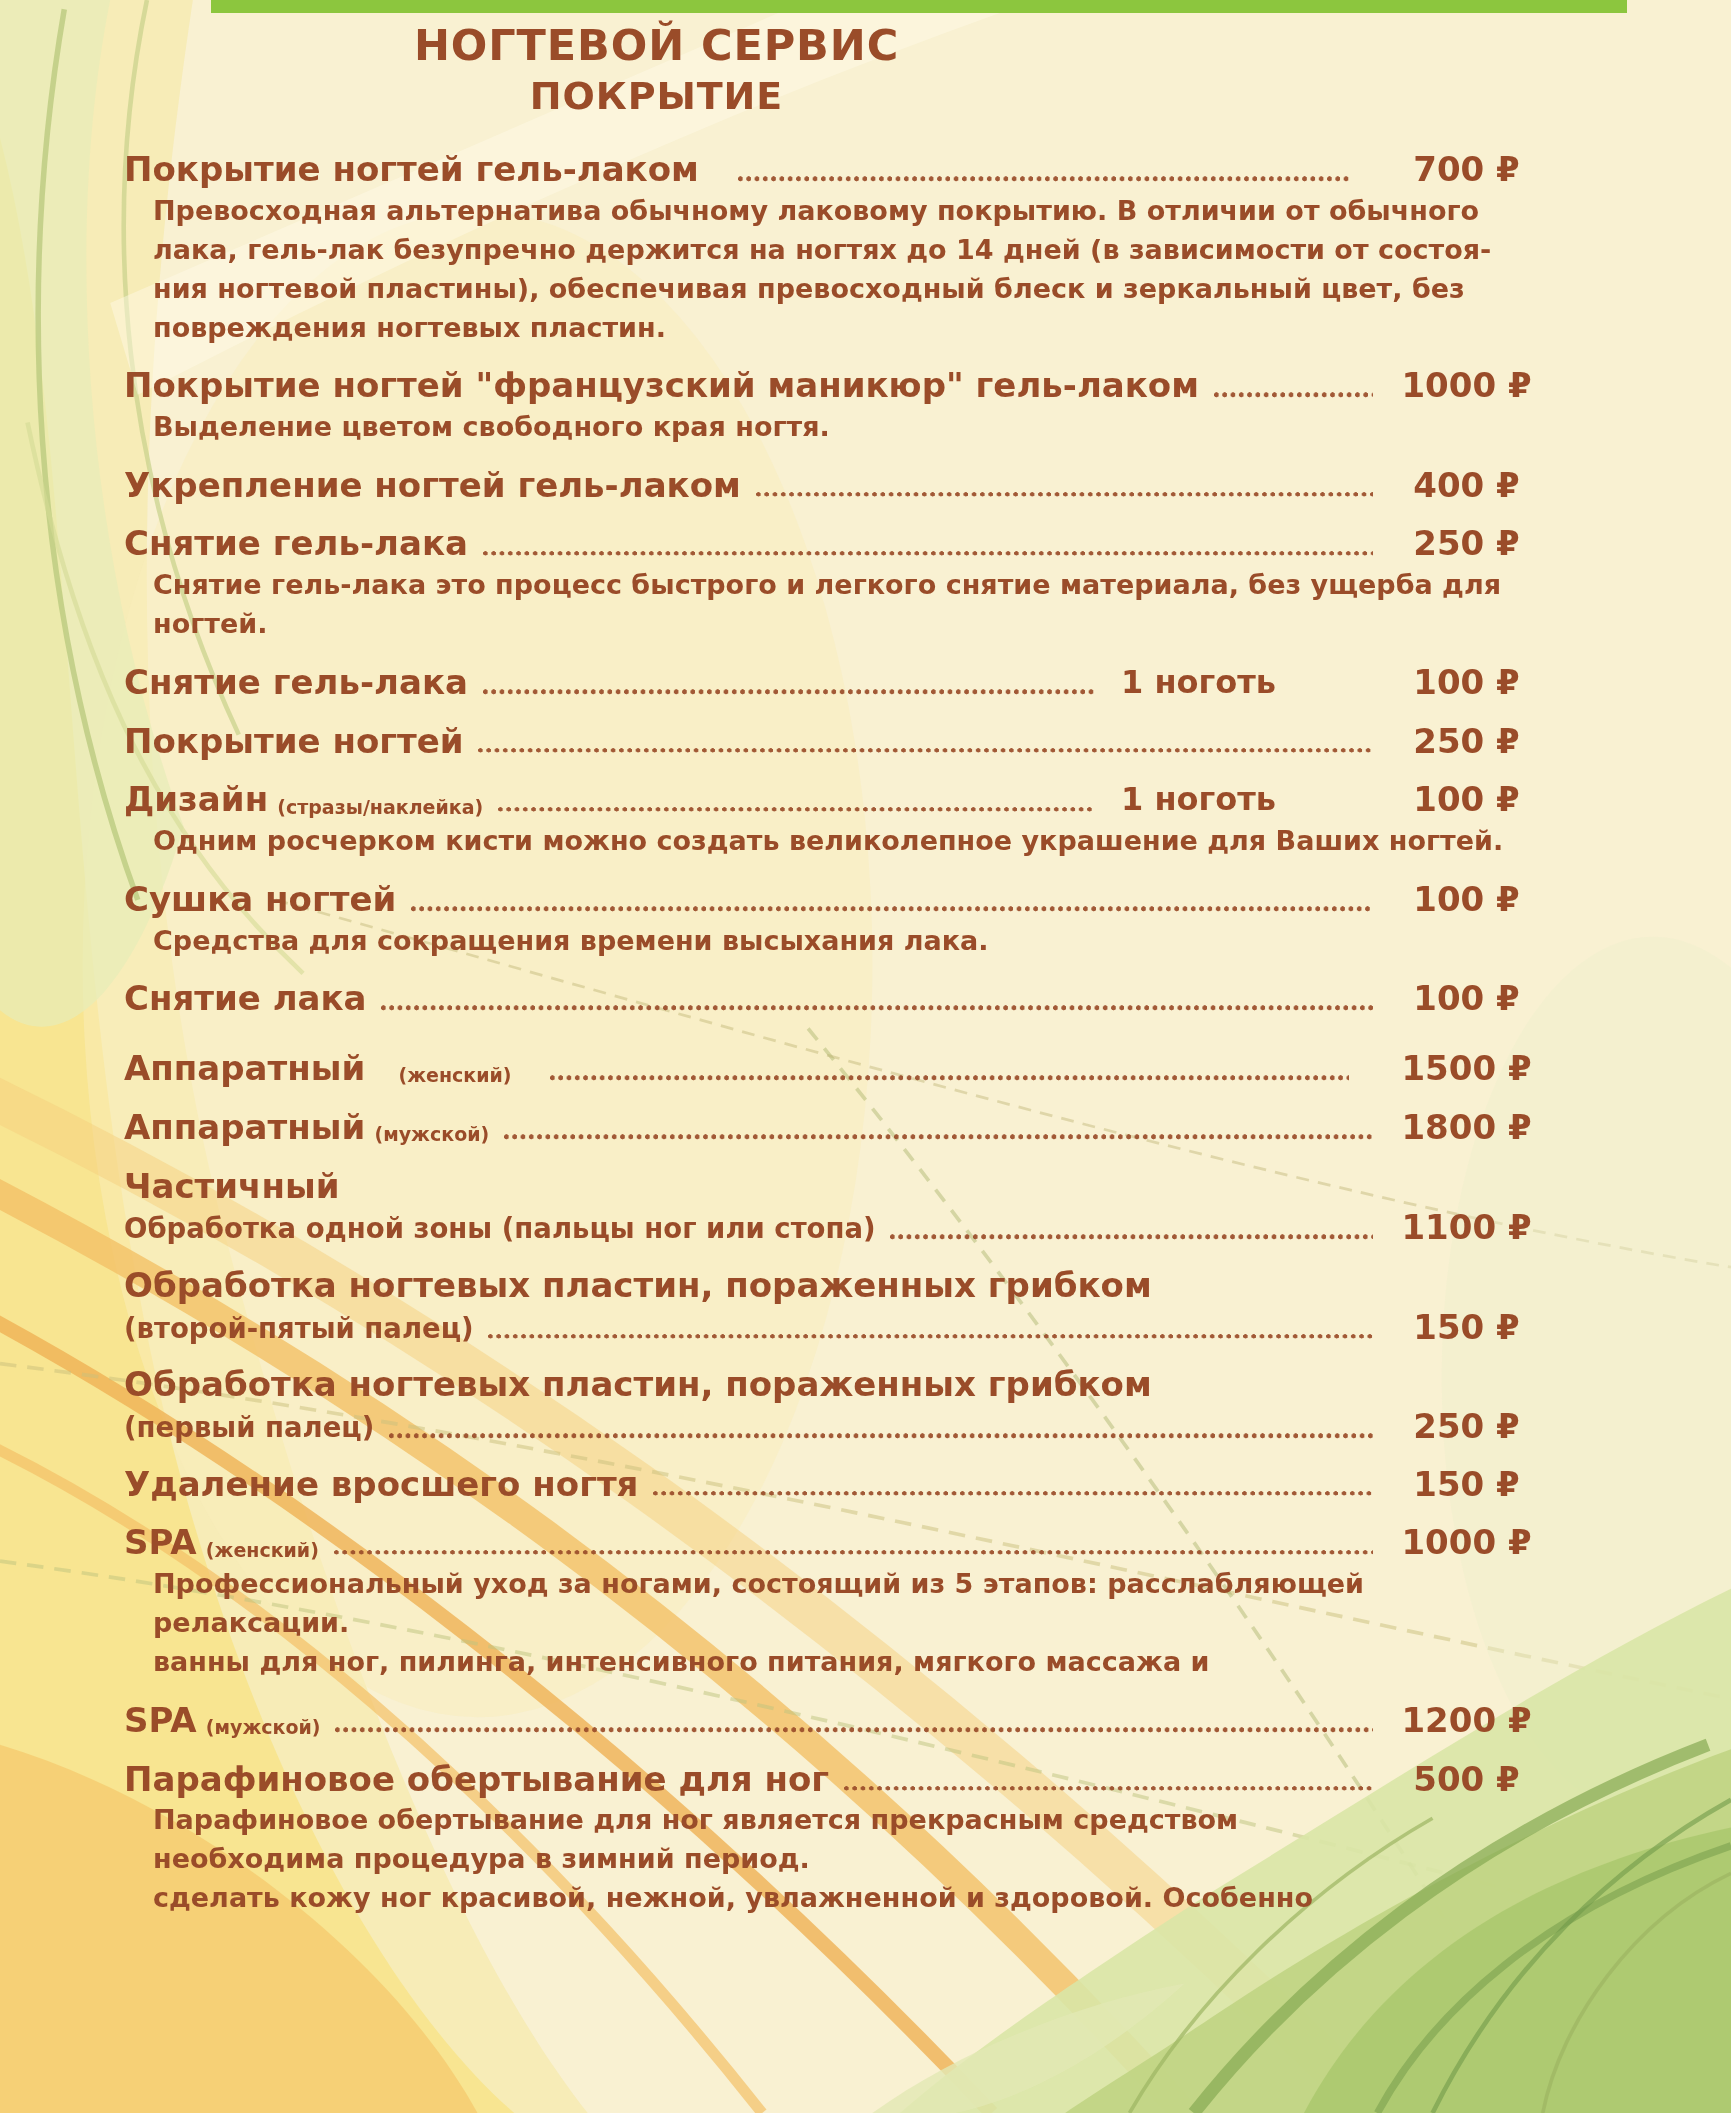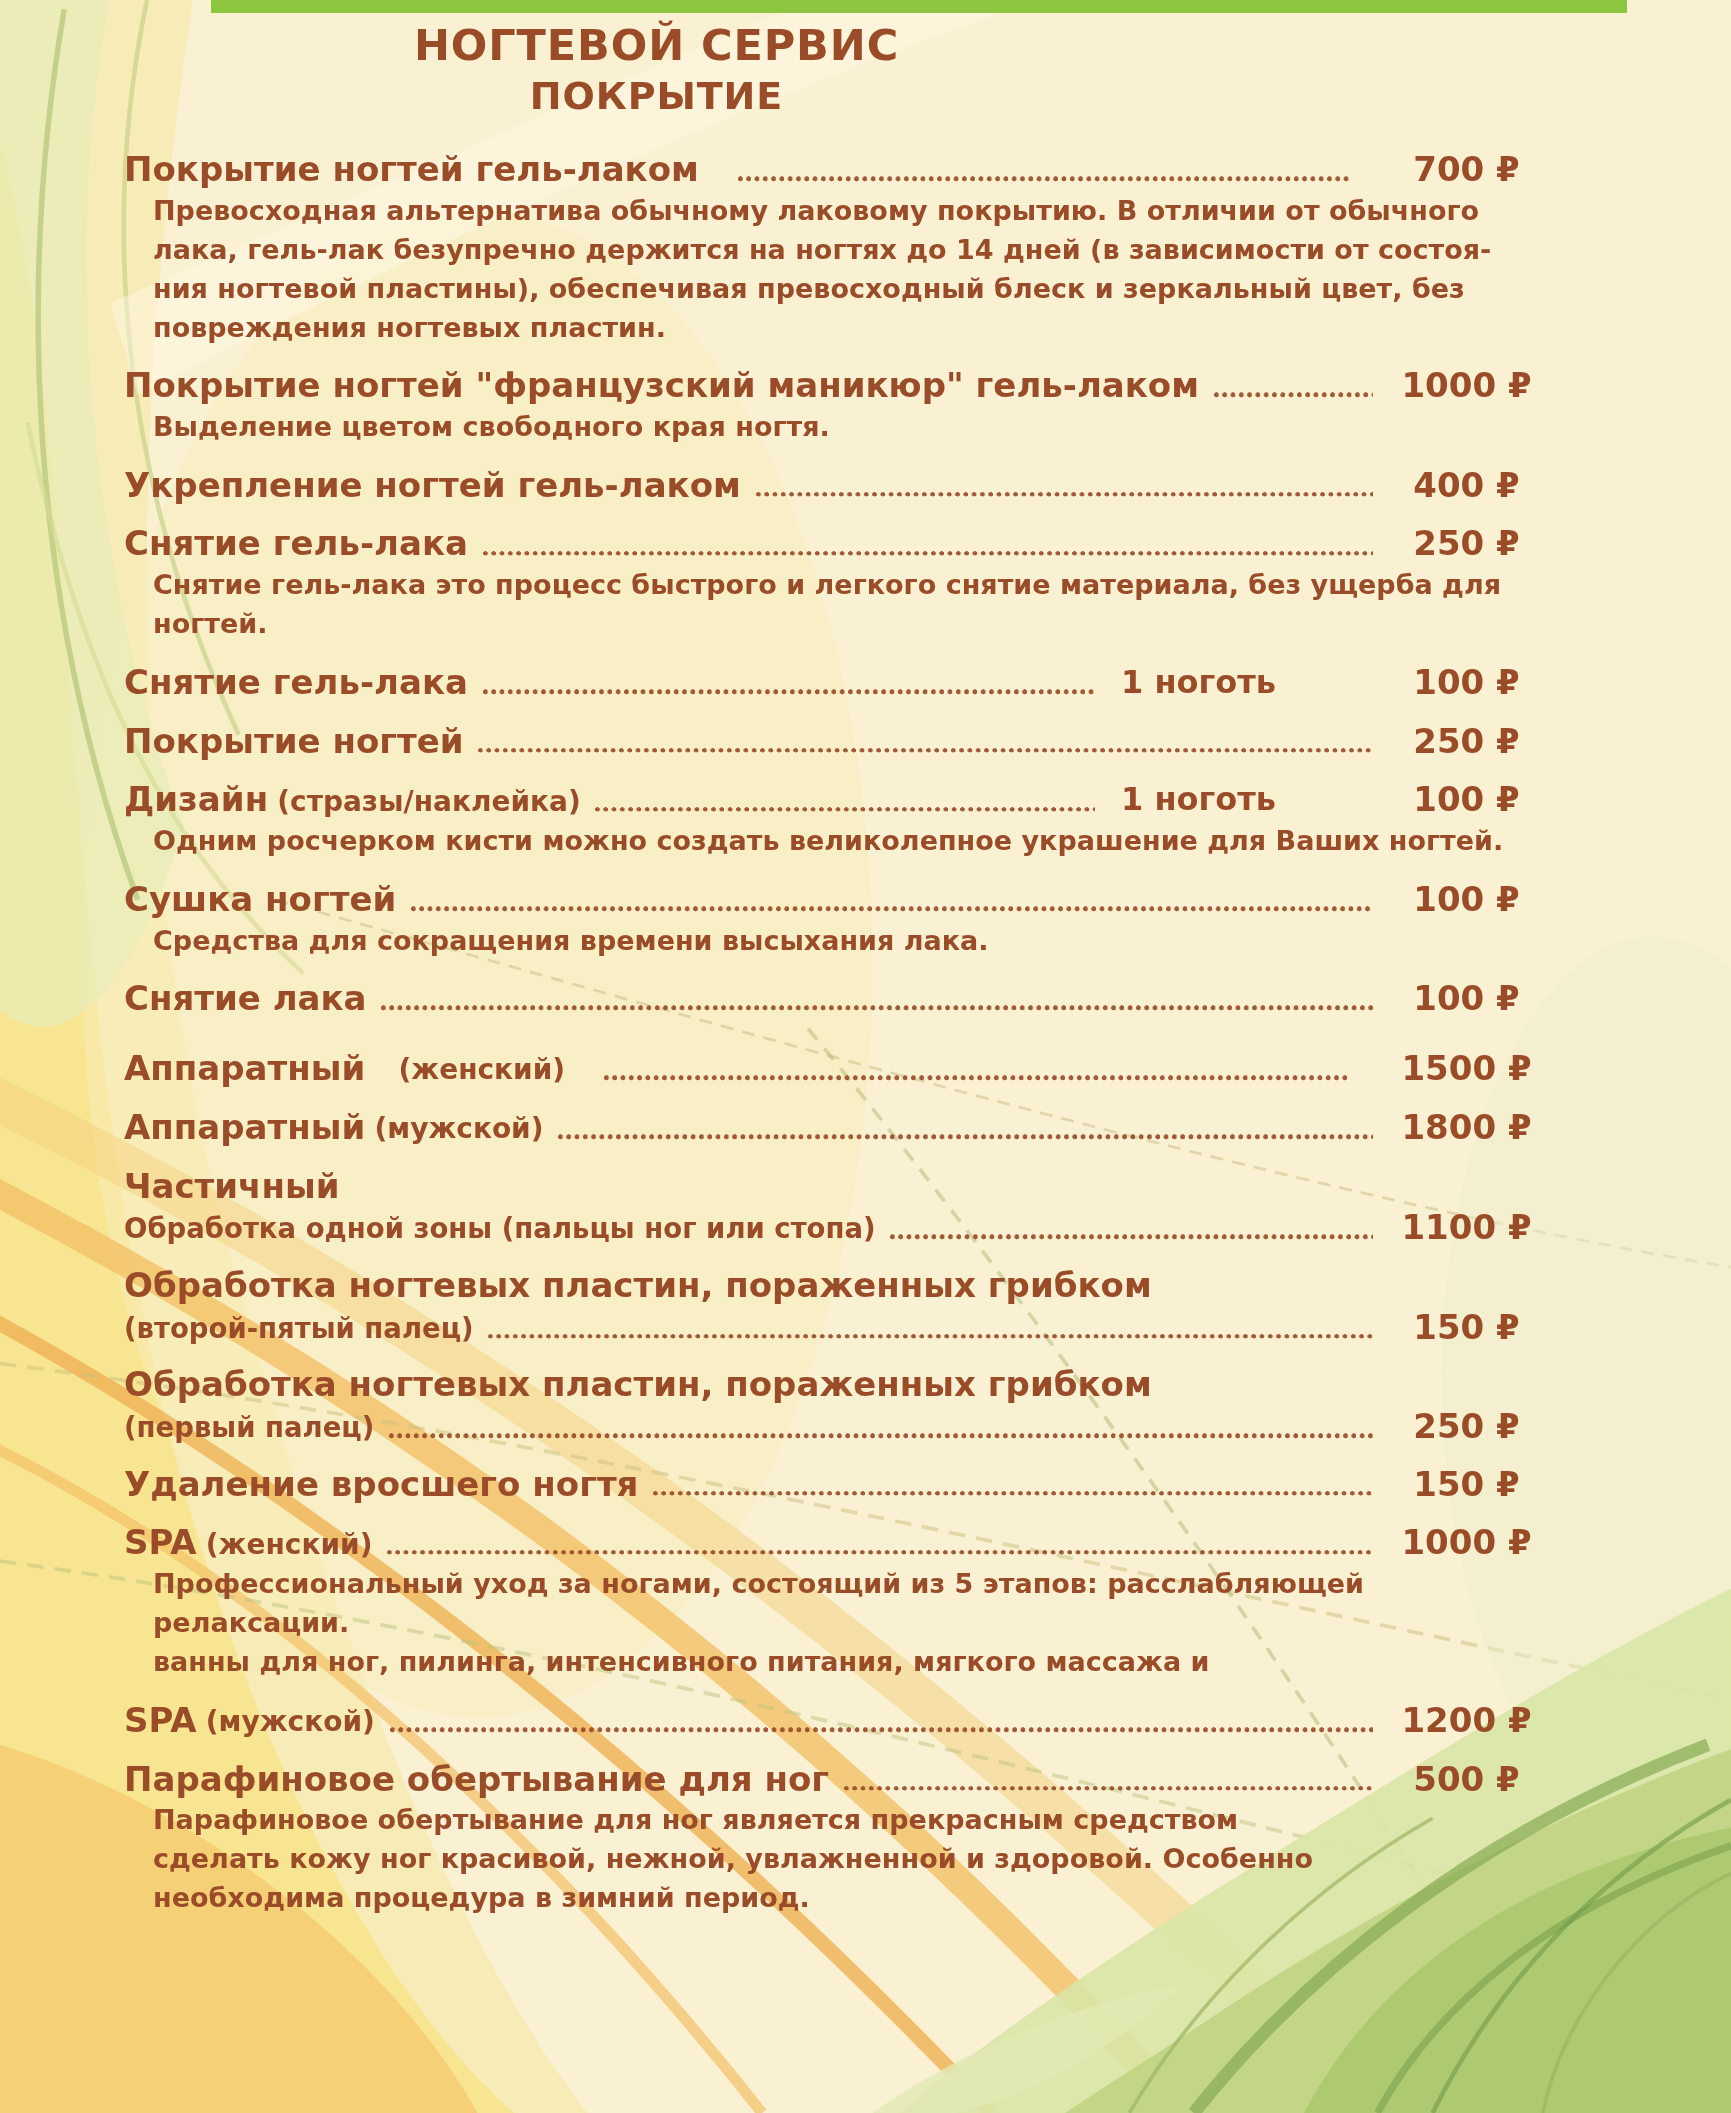--- a/index.html
+++ b/index.html
@@ -30,21 +30,21 @@
   .sec1-head{margin-top:1.8px;}
   .sec2-head{margin-top:27.5px;margin-bottom:24px;}
   .items{margin-top:26px;}
   .row{
     display:flex;align-items:flex-end;
     height:44px;margin-top:14.7px;
     white-space:nowrap;
   }
   .row.first{margin-top:0;gap:24px;}
   .label{font-size:34px;font-weight:bold;line-height:40px;}
-  .suffix{font-size:28px;font-weight:bold;margin-left:9.2px;padding-bottom:1.8px;}
+  .suffix{font-size:19px;font-weight:bold;margin-left:9.2px;padding-bottom:1.8px;}
   .dots{
     flex:1 1 auto;height:5.5px;margin:0 13px 7.3px 14.7px;
     background-image:radial-gradient(circle at 2.4px 2.6px, rgba(154,76,41,.92) 2.1px, rgba(154,76,41,0) 2.6px);
     background-size:8.3px 5.5px;background-repeat:repeat-x;
   }
   .unit{font-size:32px;font-weight:bold;margin:0 110px 0 13px;line-height:40px;}
   .price{
     min-width:161px;text-align:center;font-size:34px;font-weight:bold;line-height:40px;
   }
   .subrow{
@@ -274,21 +274,21 @@
             </div>
           </div>
           <div class="item-block">
             <div class="row">
               <span class="label">Парафиновое обертывание для ног</span>
               <span class="dots"></span>
               <span class="price">500 ₽</span>
             </div>
             <div class="desc">
               <div class="desc-line">Парафиновое обертывание для ног является прекрасным средством</div>
+              <div class="desc-line">необходима процедура в зимний период.</div>
               <div class="desc-line">сделать кожу ног красивой, нежной, увлажненной и здоровой. Особенно</div>
-              <div class="desc-line">необходима процедура в зимний период.</div>
             </div>
           </div>
         </div>
       </div>
   </div>
 </div>
 
 
 </body></html>

